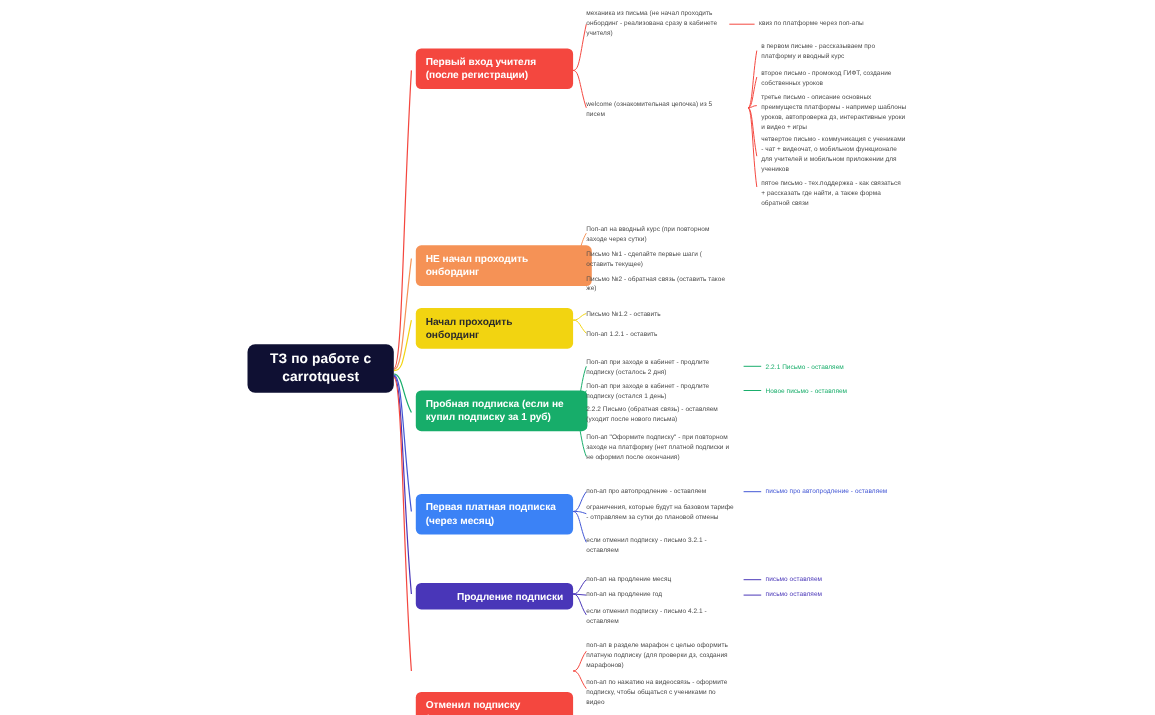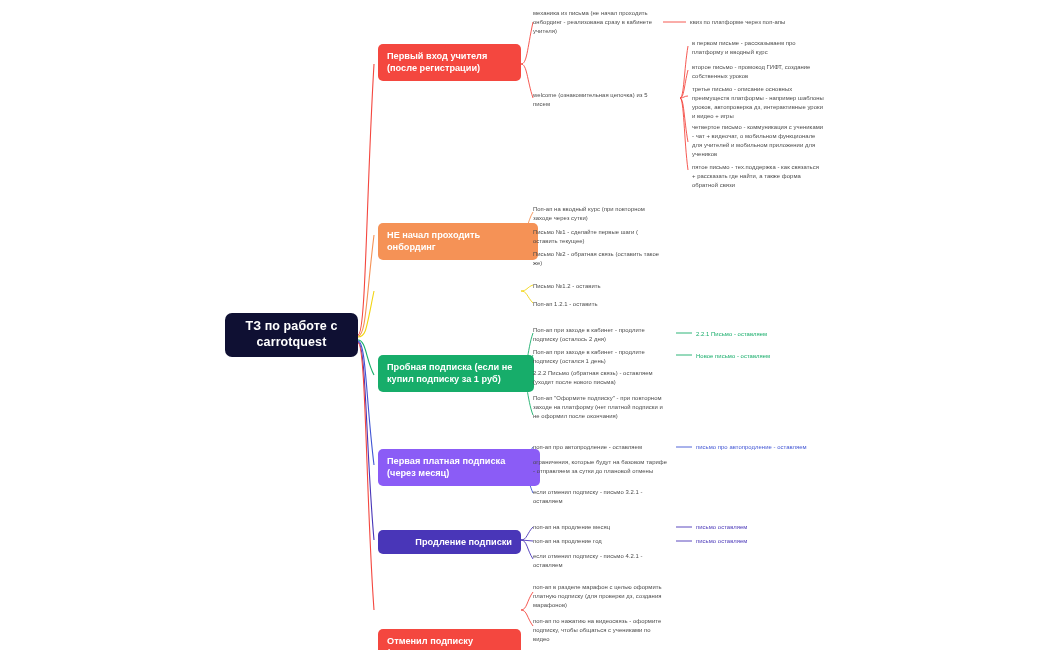--- a/index.html
+++ b/index.html
@@ -129,20 +129,23 @@
   <div class="node leaf" style="left:533px;top:205px;width:130px;">
     <span>Поп-ап на вводный курс (при повторном заходе через сутки)</span>
   </div>
   <div class="node leaf" style="left:533px;top:228px;width:130px;">
     <span>Письмо №1 - сделайте первые шаги ( оставить текущее)</span>
   </div>
   <div class="node leaf" style="left:533px;top:250px;width:130px;">
     <span>Письмо №2 - обратная связь (оставить такое же)</span>
   </div>
 
+  <div class="node branch" style="left:378px;top:280px;width:143px;background:#f2d411;color:#2b2b2b;">
+    <span>Начал проходить онбординг</span>
+  </div>
   <div class="node leaf" style="left:533px;top:282px;width:130px;">
     <span>Письмо №1.2 - оставить</span>
   </div>
   <div class="node leaf" style="left:533px;top:300px;width:130px;">
     <span>Поп-ап 1.2.1 - оставить</span>
   </div>
 
   <div class="node branch" style="left:378px;top:355px;width:156px;background:#17ad6a;">
     <span>Пробная подписка (если не купил подписку за 1 руб)</span>
   </div>
@@ -158,21 +161,21 @@
   <div class="node leaf2" style="left:696px;top:352px;width:130px;color:#17ad6a;">
     <span>Новое письмо - оставляем</span>
   </div>
   <div class="node leaf" style="left:533px;top:369px;width:132px;">
     <span>2.2.2 Письмо (обратная связь) - оставляем (уходит после нового письма)</span>
   </div>
   <div class="node leaf" style="left:533px;top:394px;width:132px;">
     <span>Поп-ап "Оформите подписку" - при повторном заходе на платформу (нет платной подписки и не оформил после окончания)</span>
   </div>
 
-  <div class="node branch" style="left:378px;top:449px;width:162px;background:#8b5cf6;">
+  <div class="node branch" style="left:378px;top:449px;width:143px;background:#3b82f6;">
     <span>Первая платная подписка (через месяц)</span>
   </div>
   <div class="node leaf" style="left:533px;top:443px;width:132px;">
     <span>поп-ап про автопродление - оставляем</span>
   </div>
   <div class="node leaf2" style="left:696px;top:443px;width:140px;color:#4055d4;">
     <span>письмо про автопродление - оставляем</span>
   </div>
   <div class="node leaf" style="left:533px;top:458px;width:135px;">
     <span>ограничения, которые будут на базовом тарифе - отправляем за сутки до плановой отмены</span>

